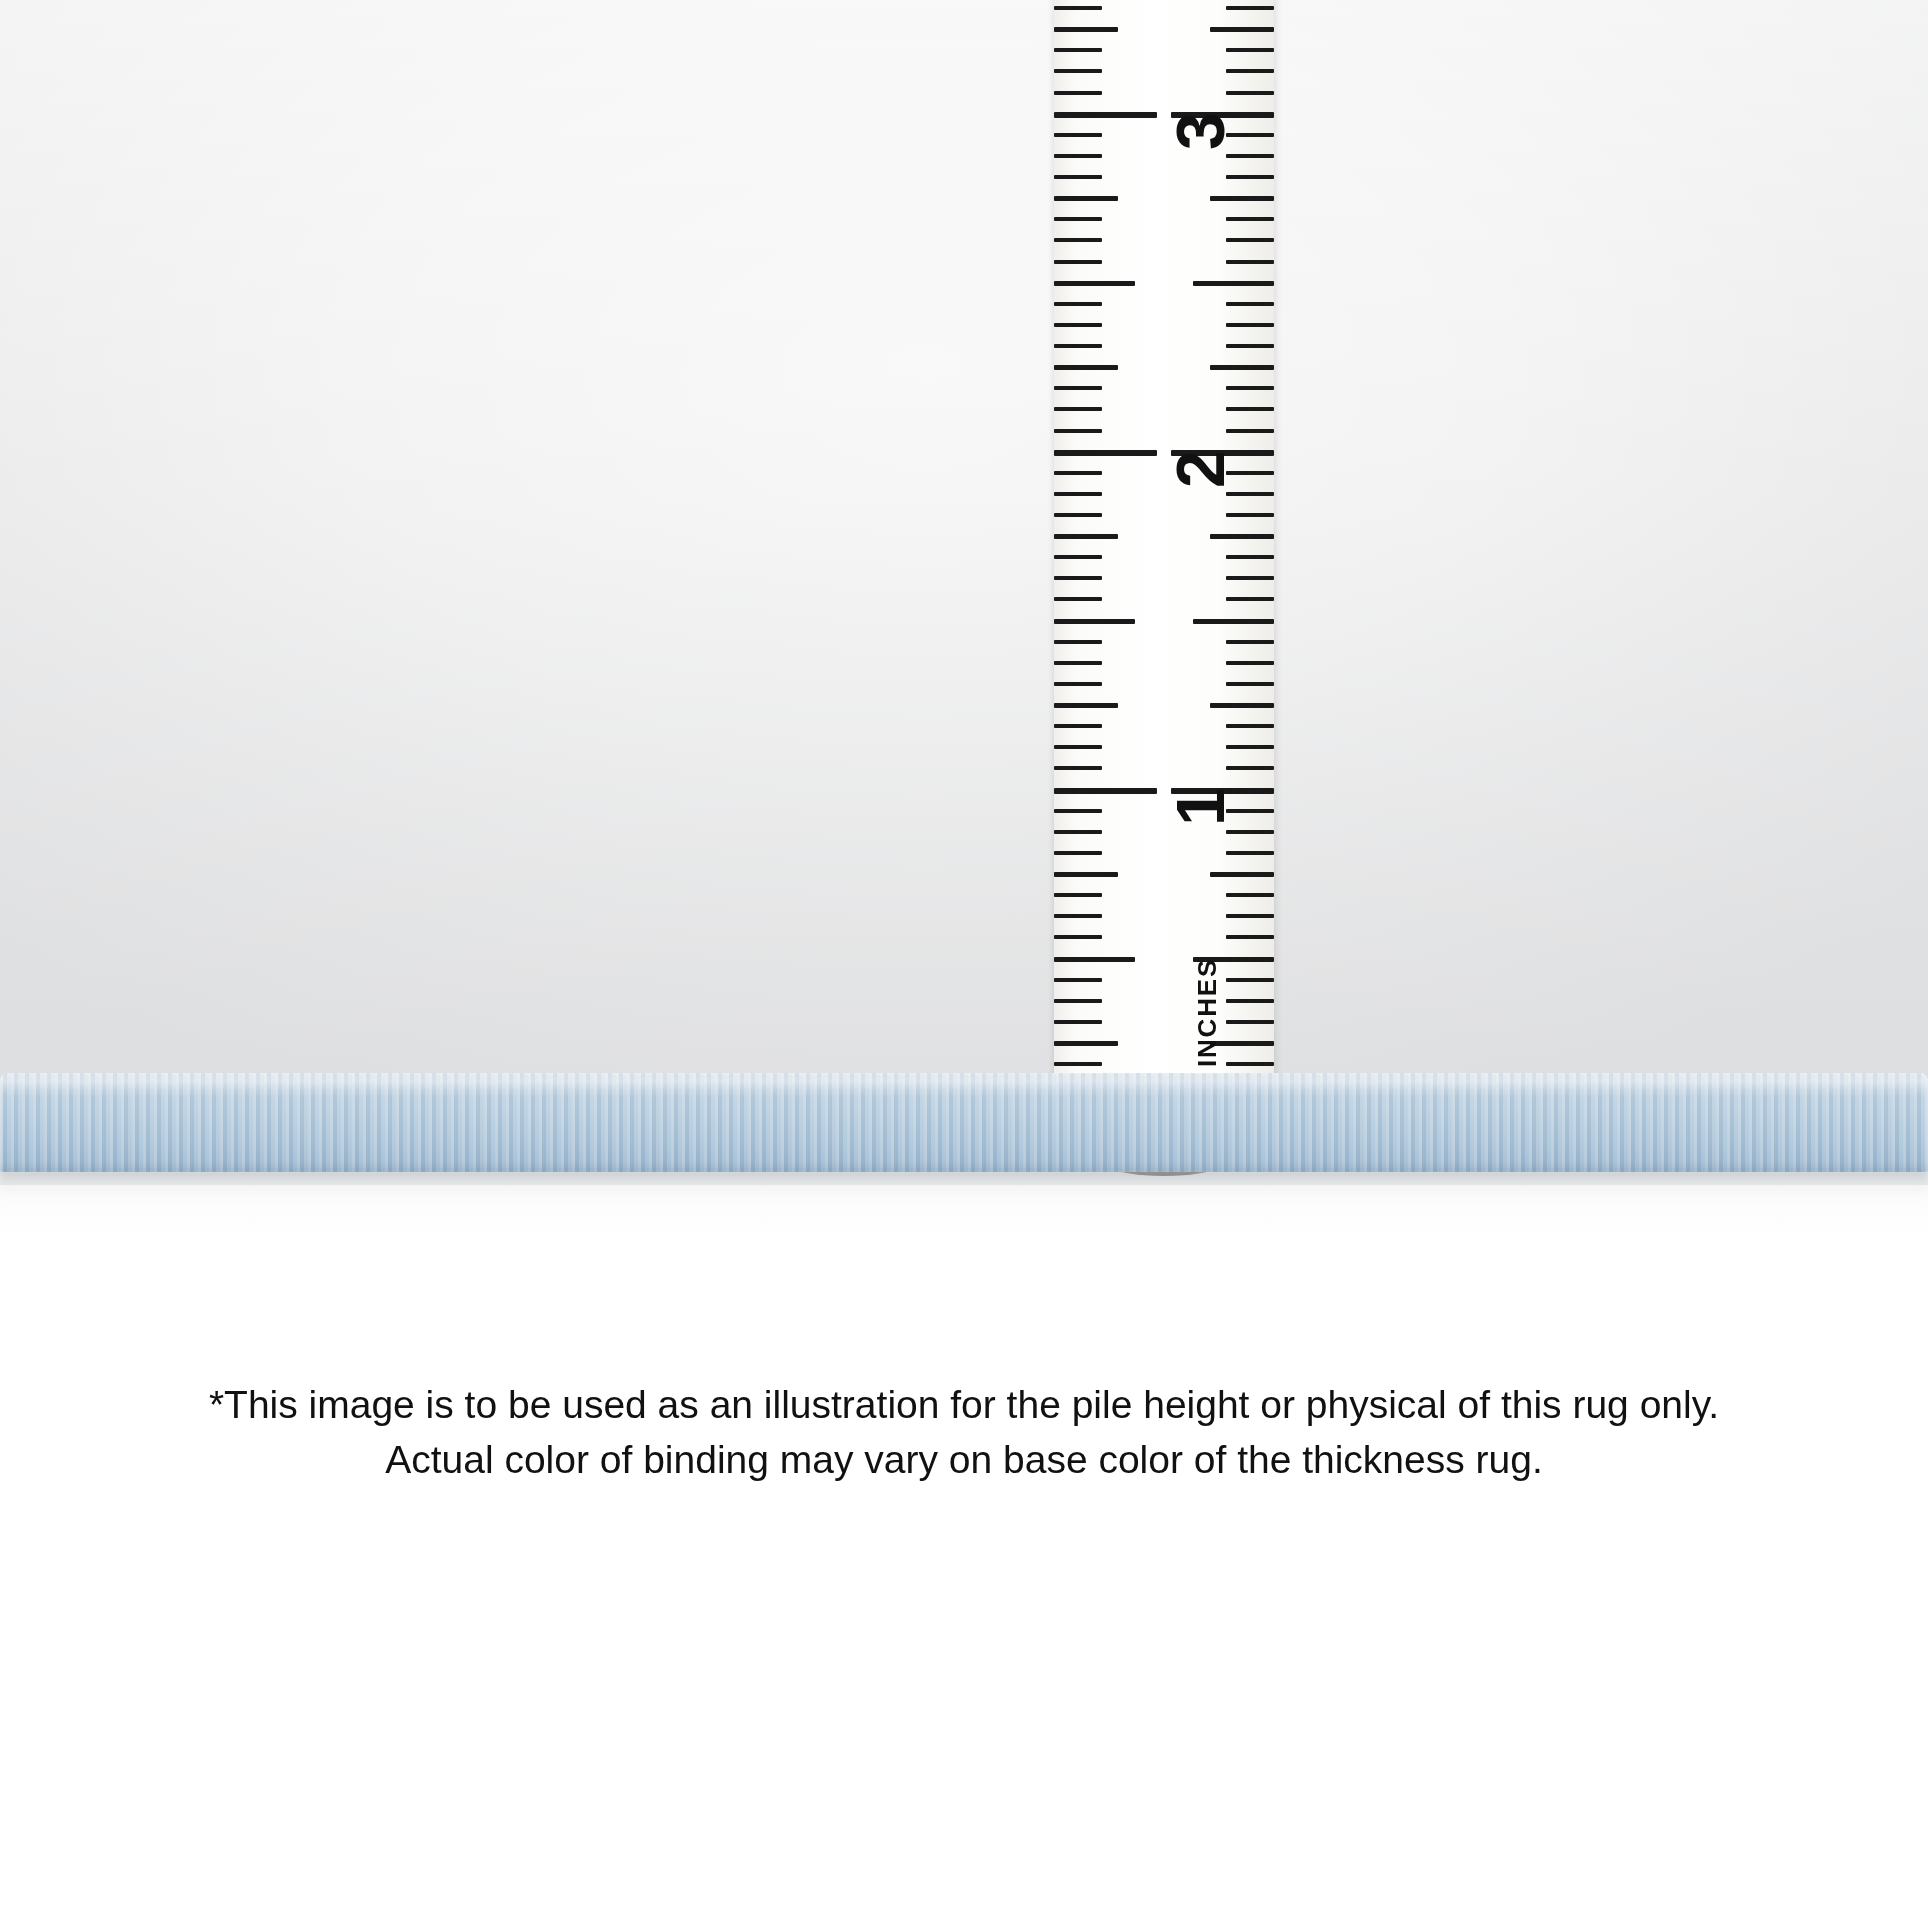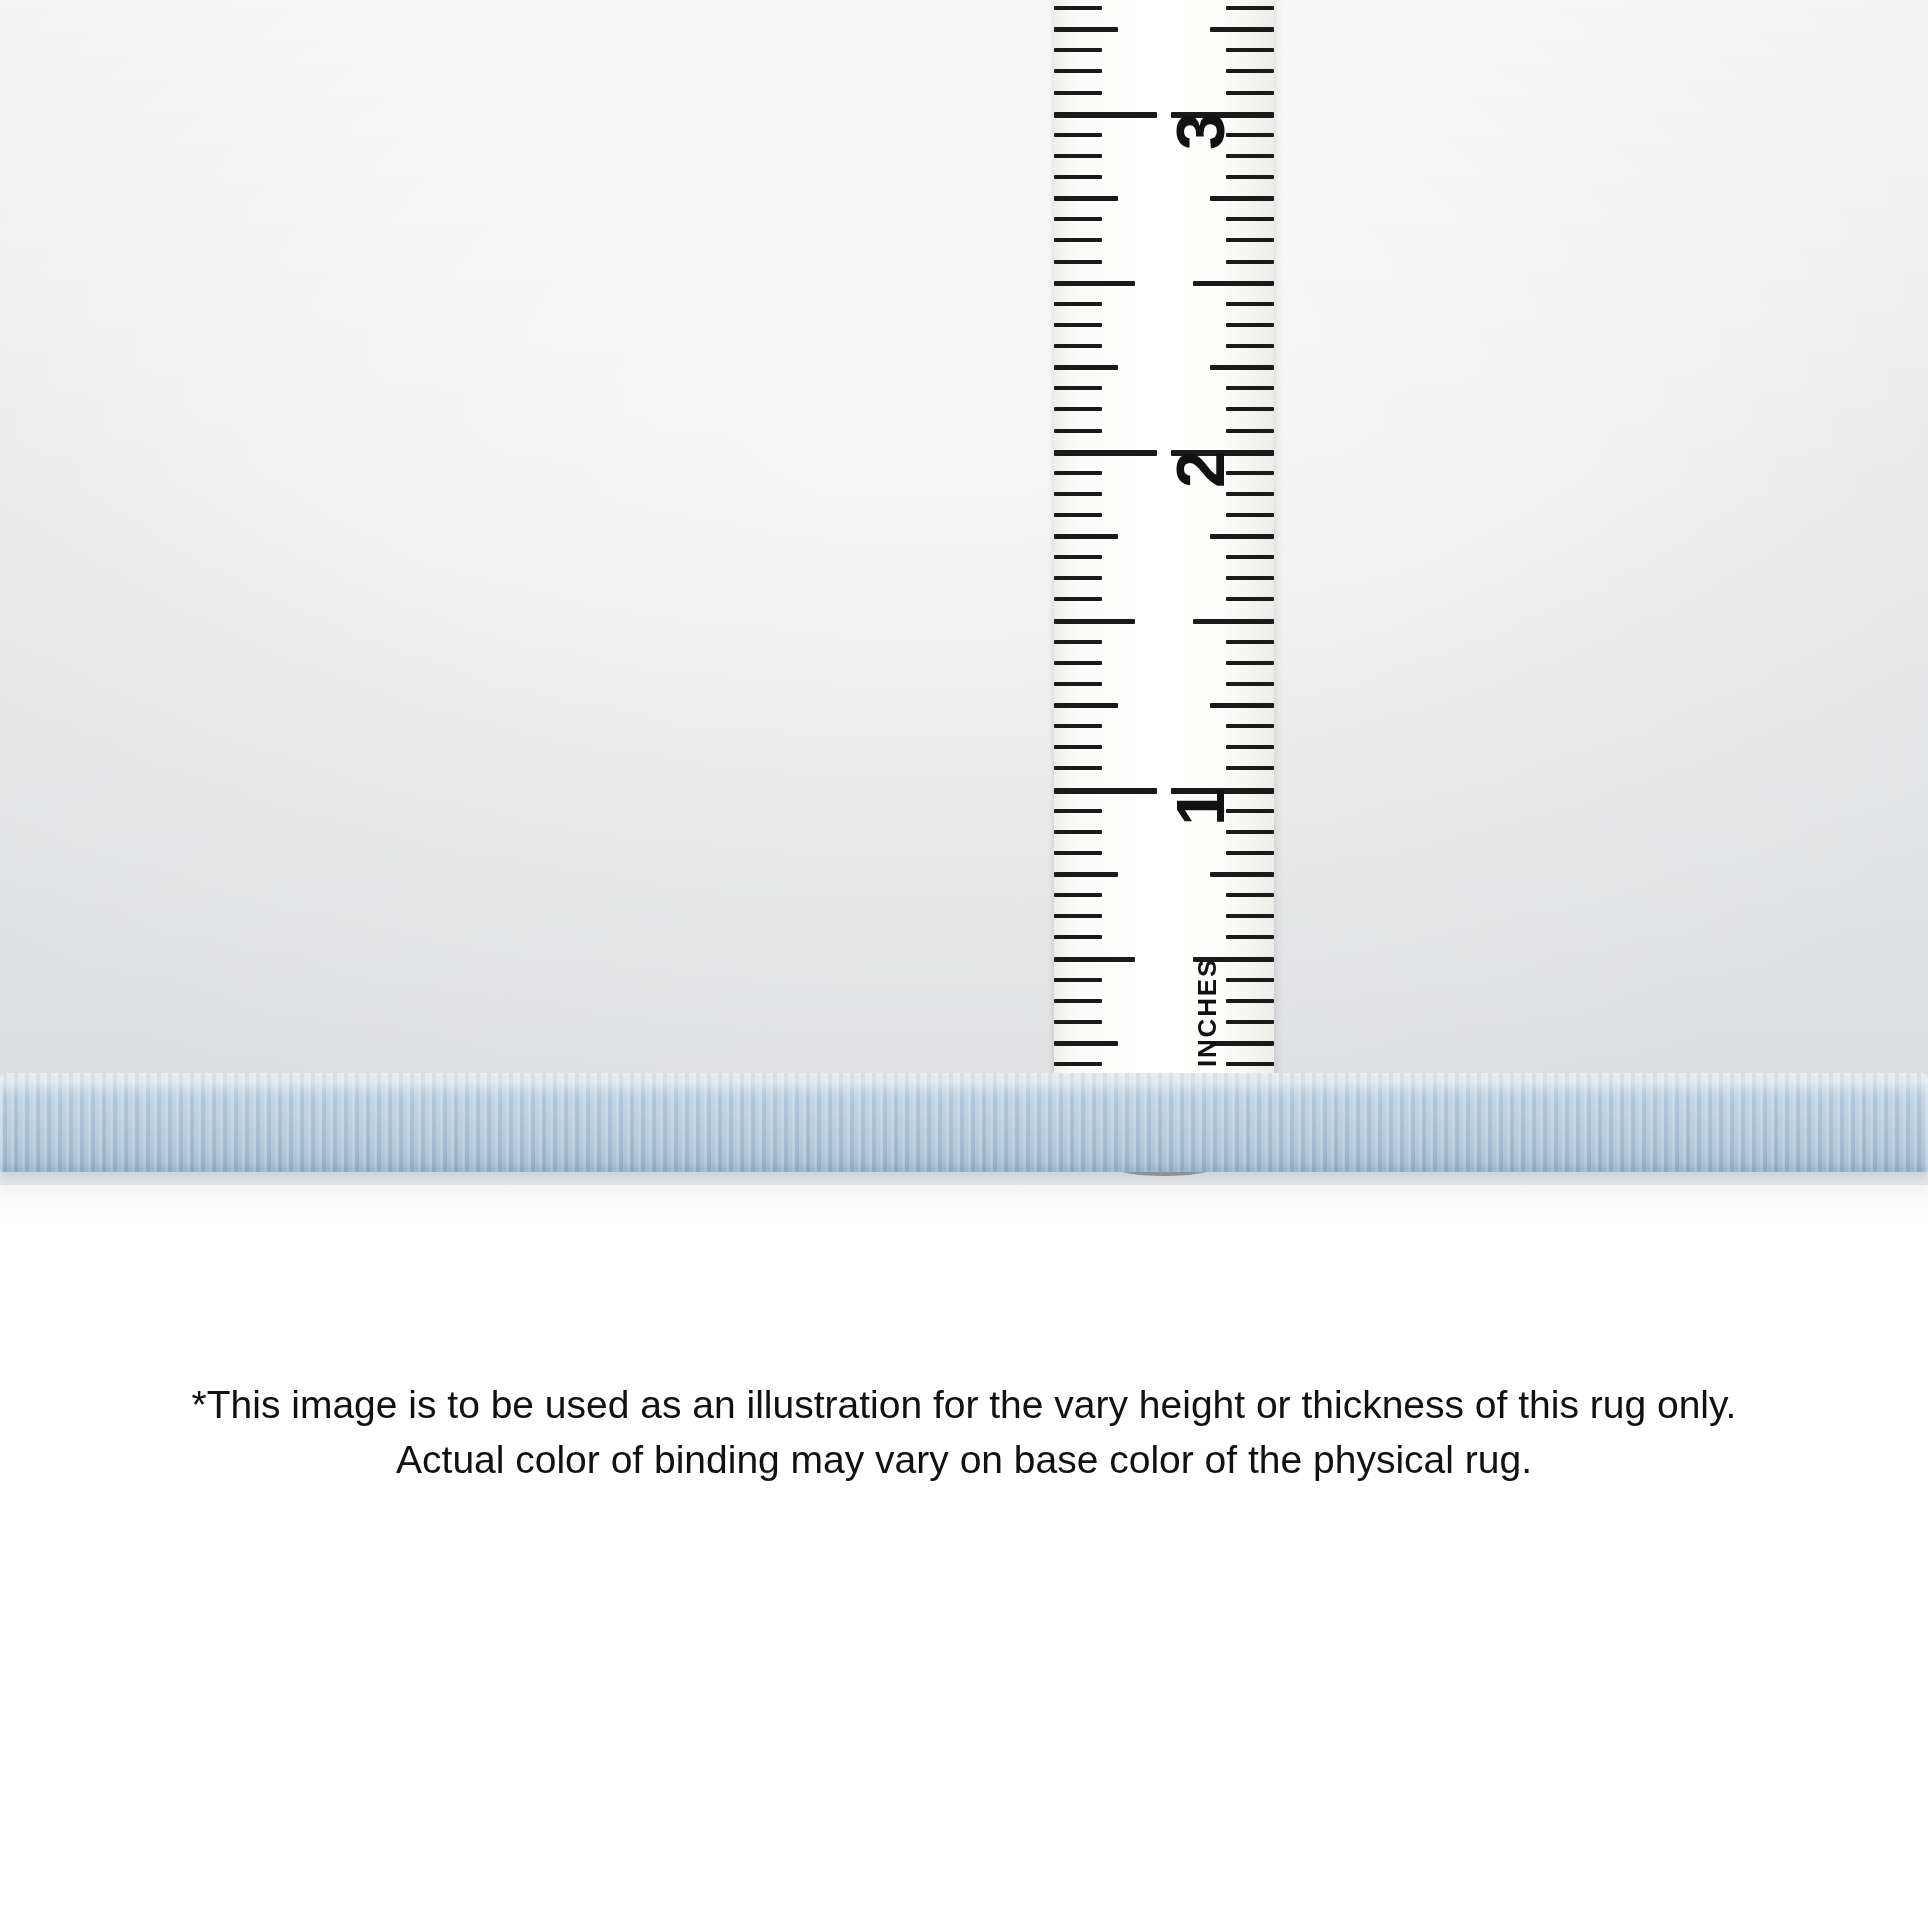--- a/index.html
+++ b/index.html
@@ -350,18 +350,18 @@
     <div class="rug">
       <div class="rug-body"></div>
       <div class="rug-weave"></div>
       <div class="rug-highlight"></div>
       <div class="rug-shadow"></div>
     </div>
 
   </div>
 
   <div class="caption">
-    <span class="line">*This image is to be used as an illustration for the vary height or thickness of this rug only.</span>
-    <span class="line">Actual color of binding may vary on base color of the physical rug.</span>
+    <span class="line">*This image is to be used as an illustration for the pile height or physical of this rug only.</span>
+    <span class="line">Actual color of binding may vary on base color of the thickness rug.</span>
   </div>
 
 </div>
 
 
 </body></html>

